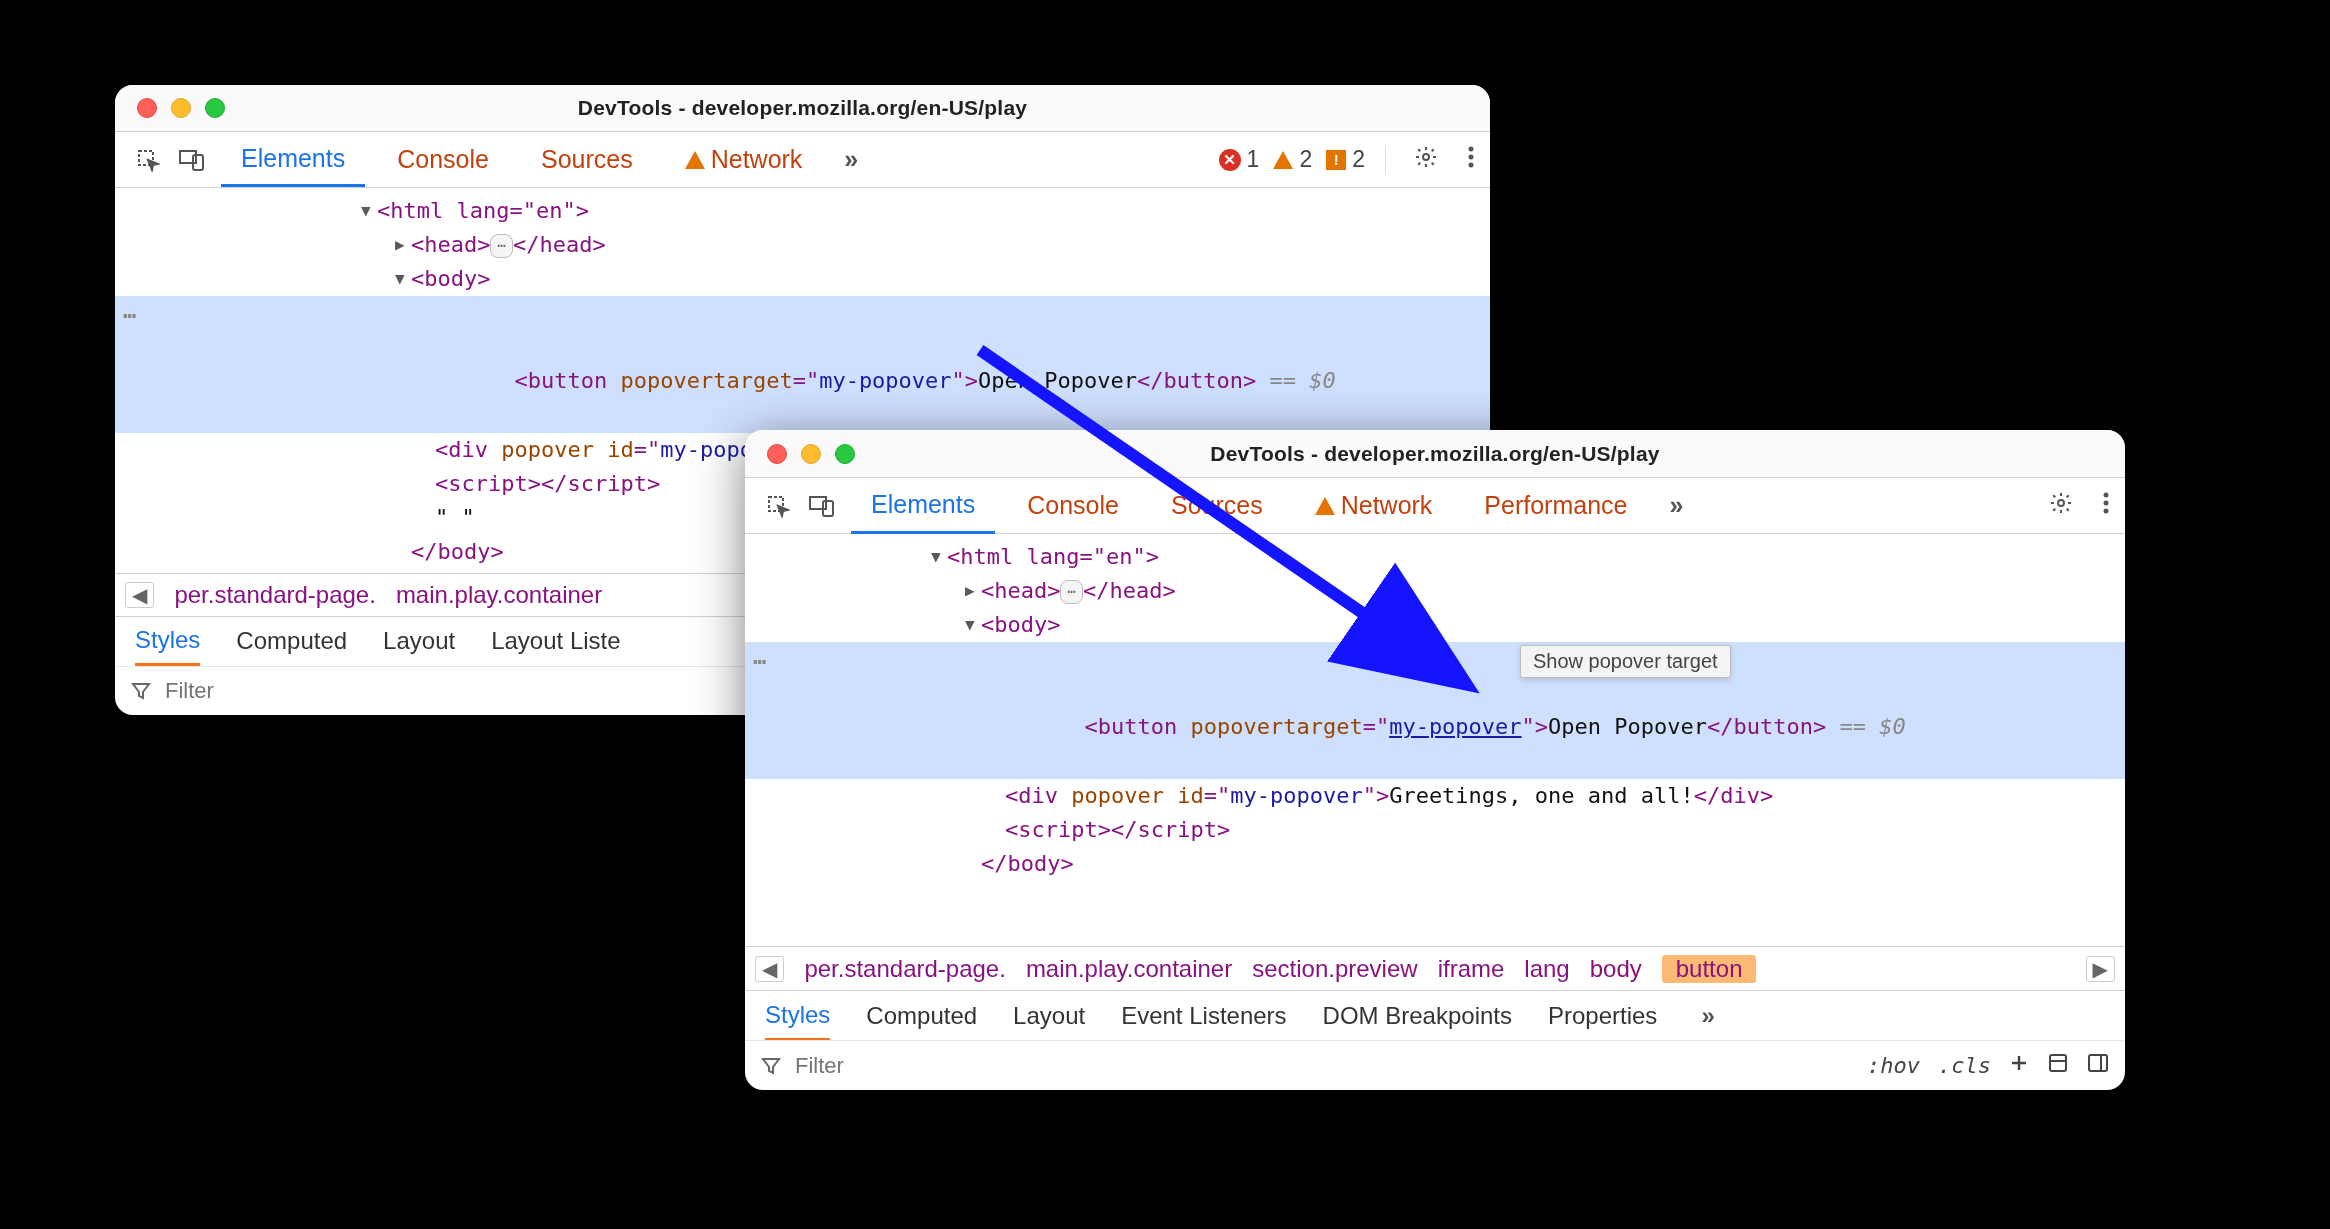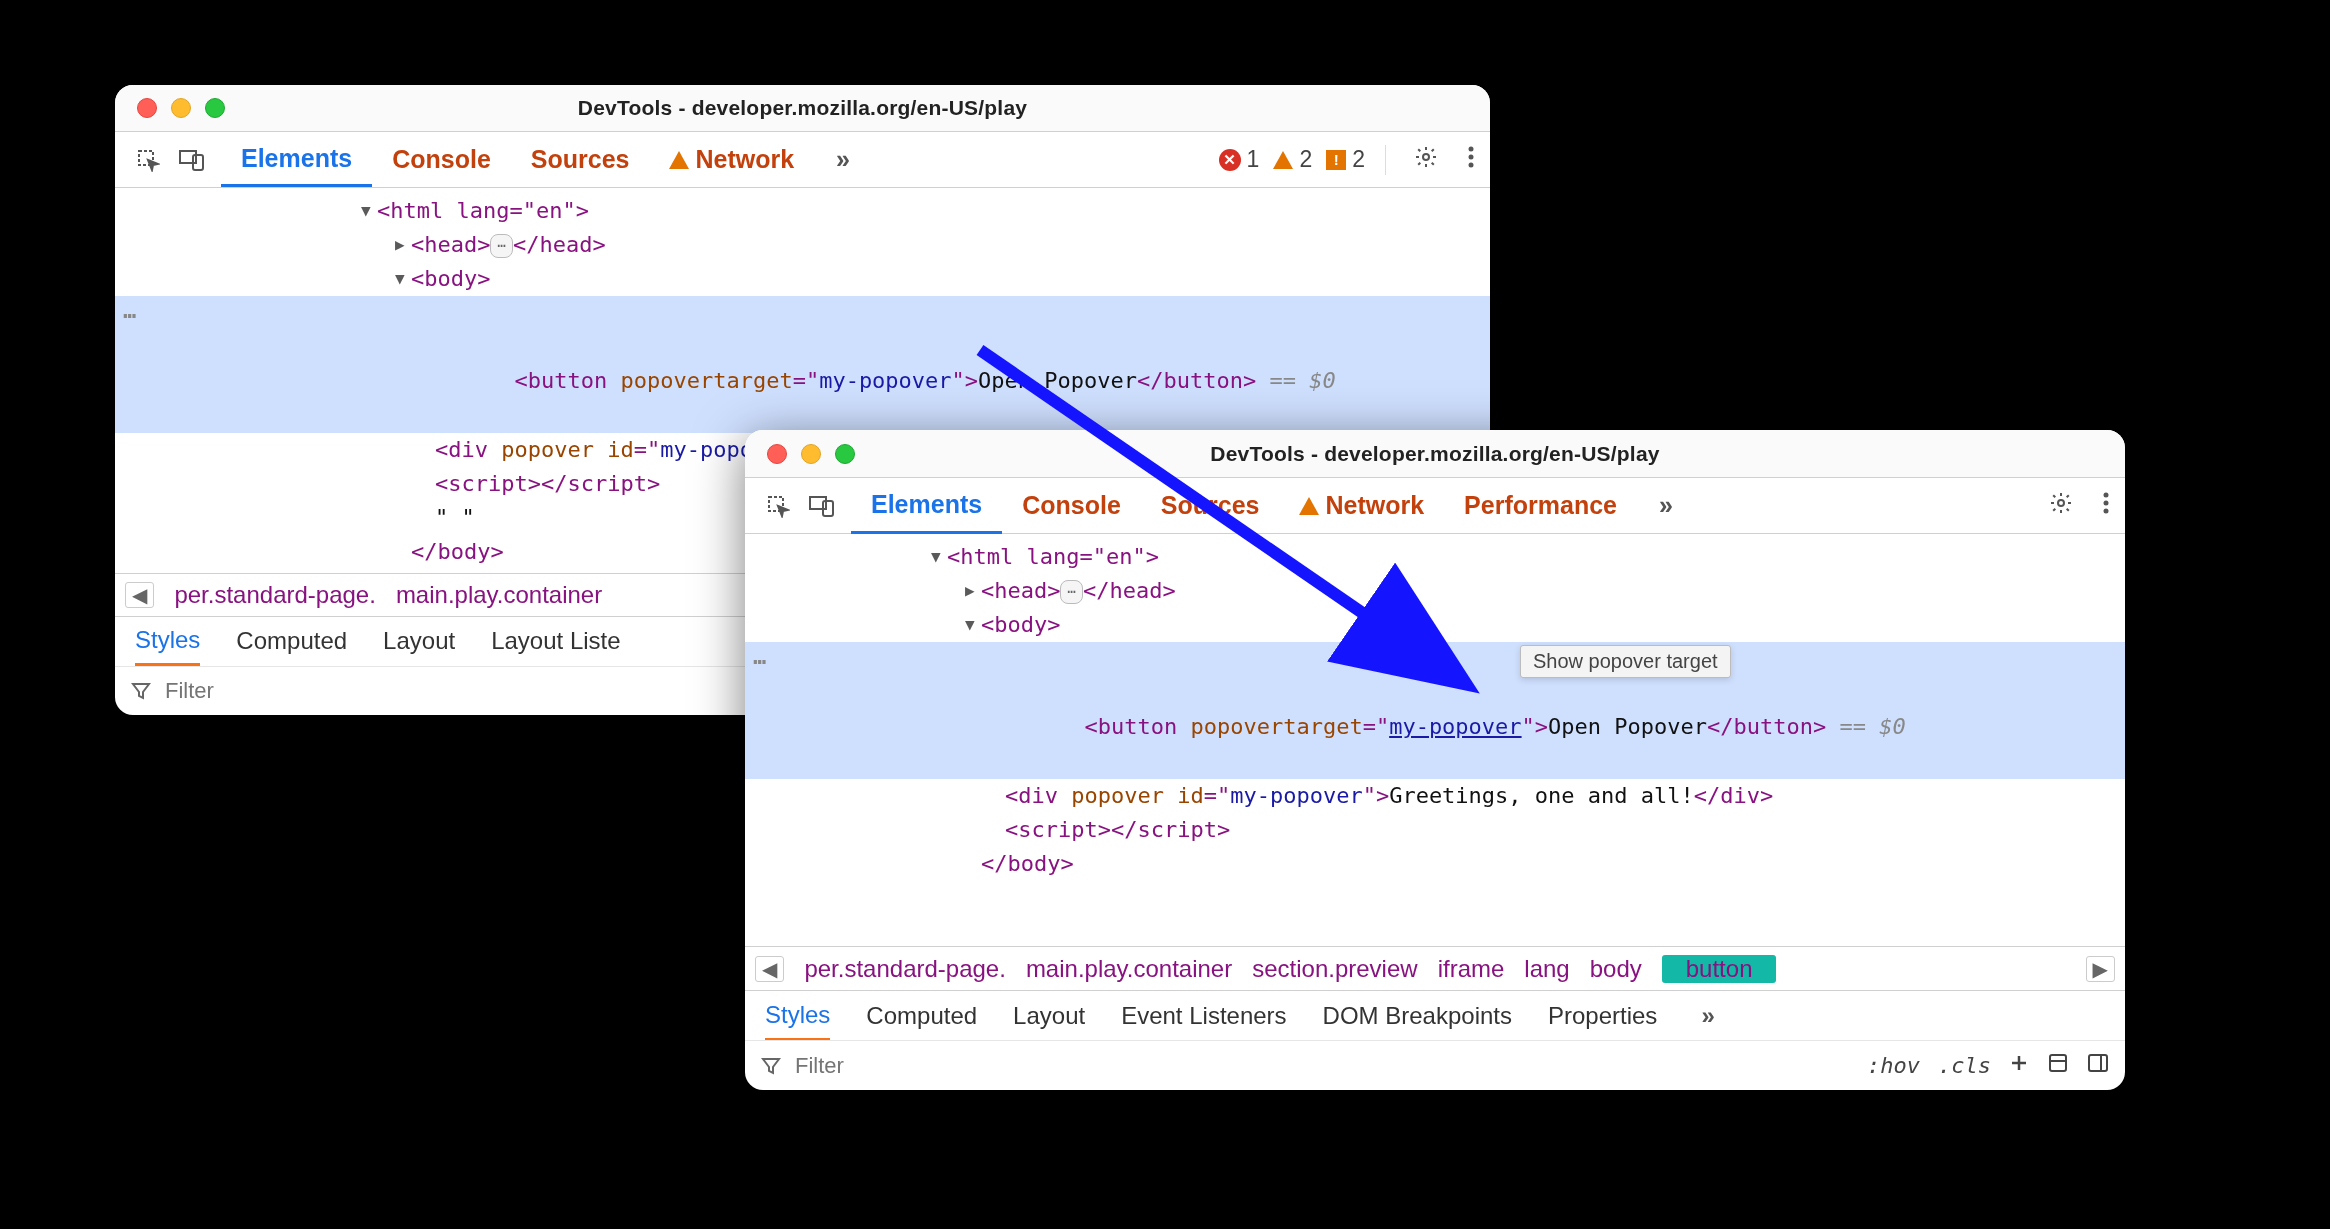--- a/index.html
+++ b/index.html
@@ -54,21 +54,21 @@
   .toolbar {
     height: 56px;
     display: flex;
     align-items: center;
     border-bottom: 1px solid #d0d0d0;
     padding: 0 8px 0 18px;
     gap: 14px;
     font-size: 25px;
     color: #444;
   }
-  .toolbar .tabs { display:flex; align-items:center; gap:0; height:100%;font-weight:bold; }
+  .toolbar .tabs { display:flex; align-items:center; gap:12px; height:100%; }
   .tab {
     padding: 0 20px;
     height: 100%;
     display: flex;
     align-items: center;
     color: #c2410c;
     cursor: pointer;
   }
   .tab.active {
     color: #1a73e8;
@@ -118,21 +118,21 @@
     display: flex;
     align-items: center;
     font-size: 24px;
     color: #881280;
     padding: 0 10px;
     gap: 20px;
     overflow:hidden;
     white-space:nowrap;
   }
   .crumbs .arrow { color:#666; font-size:20px; cursor:pointer; border:1px solid #ccc; padding:0 6px; border-radius:3px;}
-  .crumbs .sel-crumb { background:#14b8a6; padding:0 24px; border-radius:3px; }
+  .crumbs .sel-crumb { background:#fdba74; padding:0 14px; border-radius:3px; }
 
   .subtabs {
     height: 50px;
     border-top: 1px solid #d0d0d0;
     display: flex;
     align-items: center;
     gap: 36px;
     padding: 0 20px;
     font-size: 24px;
     color: #333;

